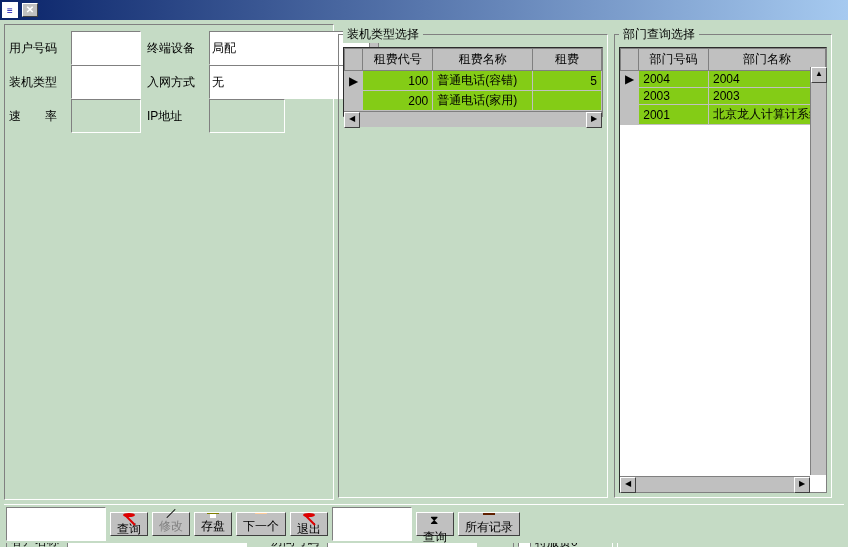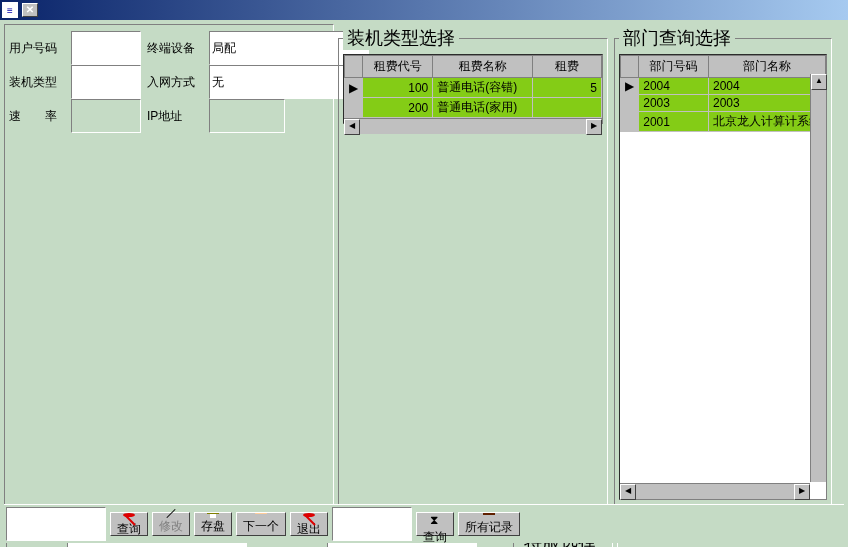--- a/index.html
+++ b/index.html
@@ -3,21 +3,21 @@
 <meta charset="utf-8">
 <style>
 * { box-sizing: border-box; margin: 0; padding: 0; font-family: "SimSun", "宋体", sans-serif; font-size: 12px; }
 body { background: #c5dbc5; width: 848px; height: 547px; position: relative; overflow: hidden; }
 .titlebar { background: linear-gradient(to right, #0a246a, #a6caf0); height: 20px; color: #fff; display: flex; align-items: center; padding: 0 2px; }
 .title-icon { width: 16px; height: 16px; background: #fff; margin-right: 4px; display: inline-flex; align-items: center; justify-content: center; font-size: 10px; color: #00a; }
 .title-text { flex: 1; font-weight: bold; }
 .close-btn { width: 16px; height: 14px; background: #c0c0c0; border: 1px solid #fff; border-right-color: #404040; border-bottom-color: #404040; text-align: center; line-height: 12px; font-family: Arial; font-size: 10px; font-weight: bold; cursor: pointer; }
 .content { padding: 4px; position: relative; }
 fieldset { border: 1px solid #808080; border-bottom-color: #fff; border-right-color: #fff; padding: 4px; margin: 2px; position: relative; }
-fieldset > legend, .fslegend { font-size: 18px; padding: 0 4px; color: #000; background: #c5dbc5; }
+fieldset > legend, .fslegend { font-size: 12px; padding: 0 4px; color: #000; background: #c5dbc5; }
 .lbl { display: inline-block; min-width: 52px; text-align: left; white-space: nowrap; }
 input[type=text], .textbox { height: 29px; border: 1px solid #808080; border-bottom-color: #fff; border-right-color: #fff; background: #fff; padding: 16px 2px; }
 input:disabled, .textbox.disabled { background: #c5dbc5; }
 .top-block { display: flex; gap: 2px; }
 .basic-box { border: 1px solid #808080; border-bottom-color:#fff; border-right-color:#fff; padding: 6px 4px; flex: 0 0 330px; }
 .basic-grid { display: grid; grid-template-columns: 56px 70px 56px 80px; gap: 0 6px; align-items: center; }
 .grid-box { flex: 1; }
 .grid-table { width: 100%; border-collapse: collapse; background: #84cc16; }
 .grid-table th { background: #c0c0c0; border: 1px solid #808080; font-weight: normal; padding: 2px 4px; height: 18px; }
 .grid-table td { border: 1px solid #c0c0c0; padding: 1px 4px; height: 16px; }

